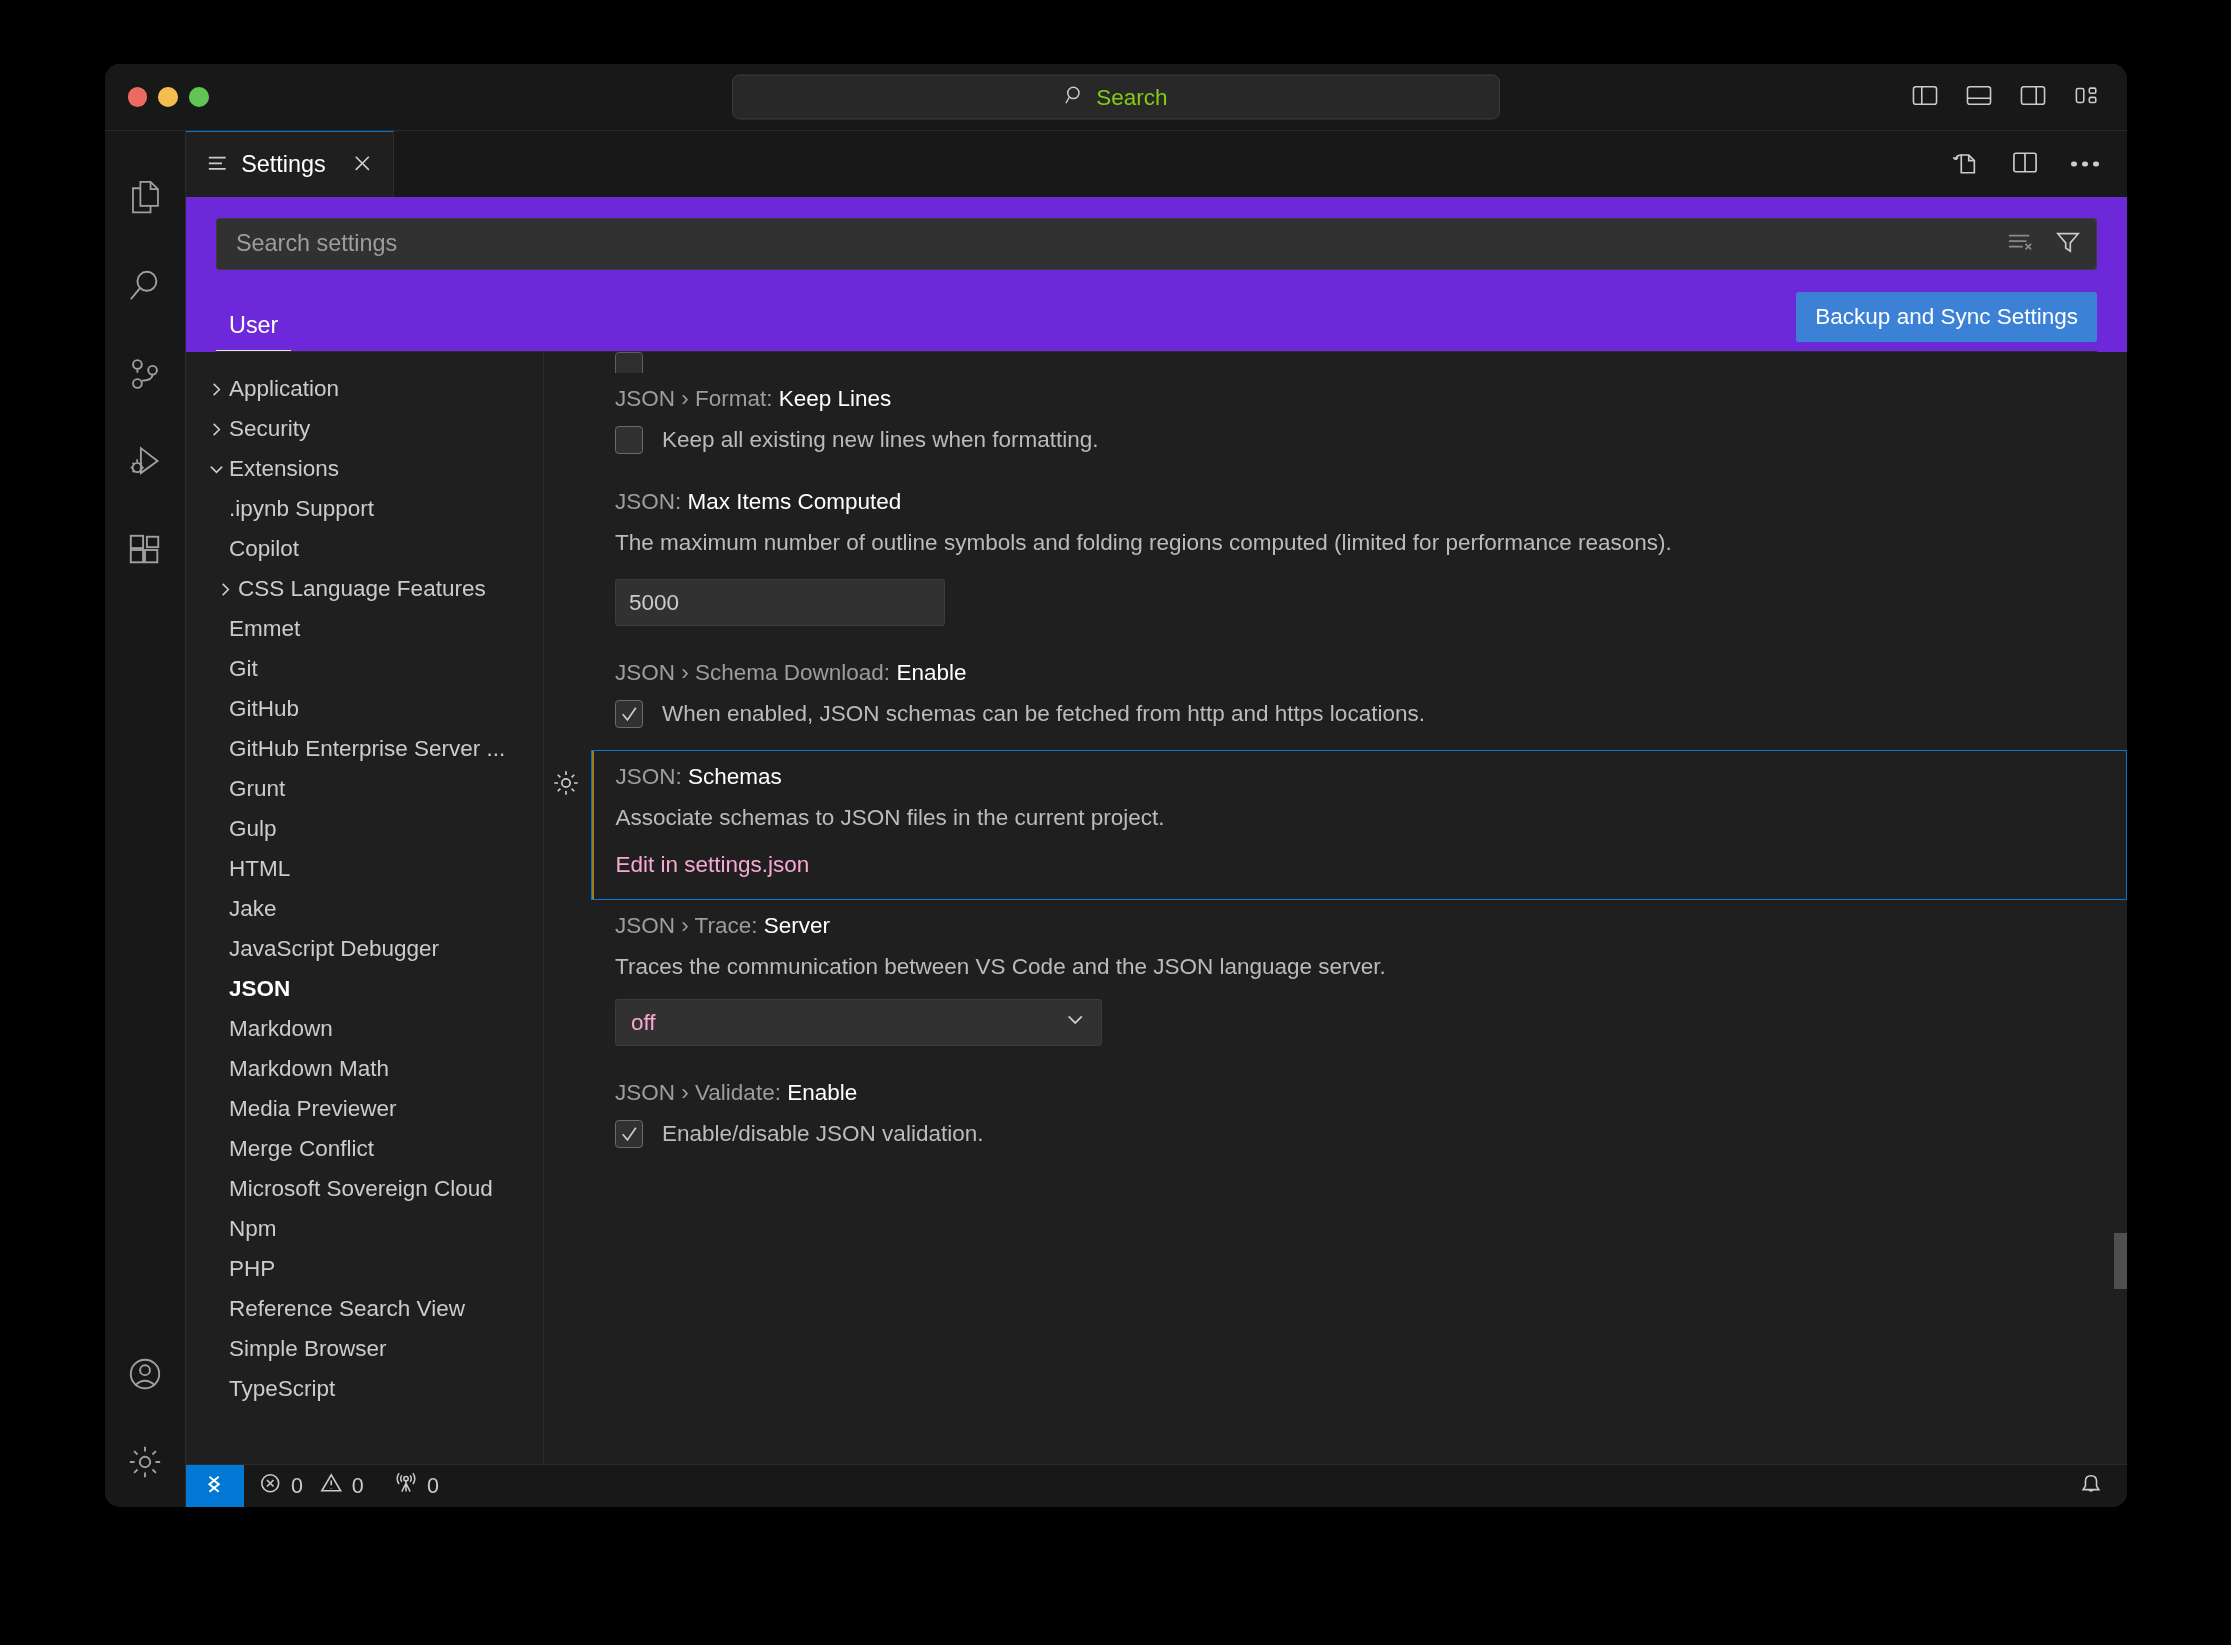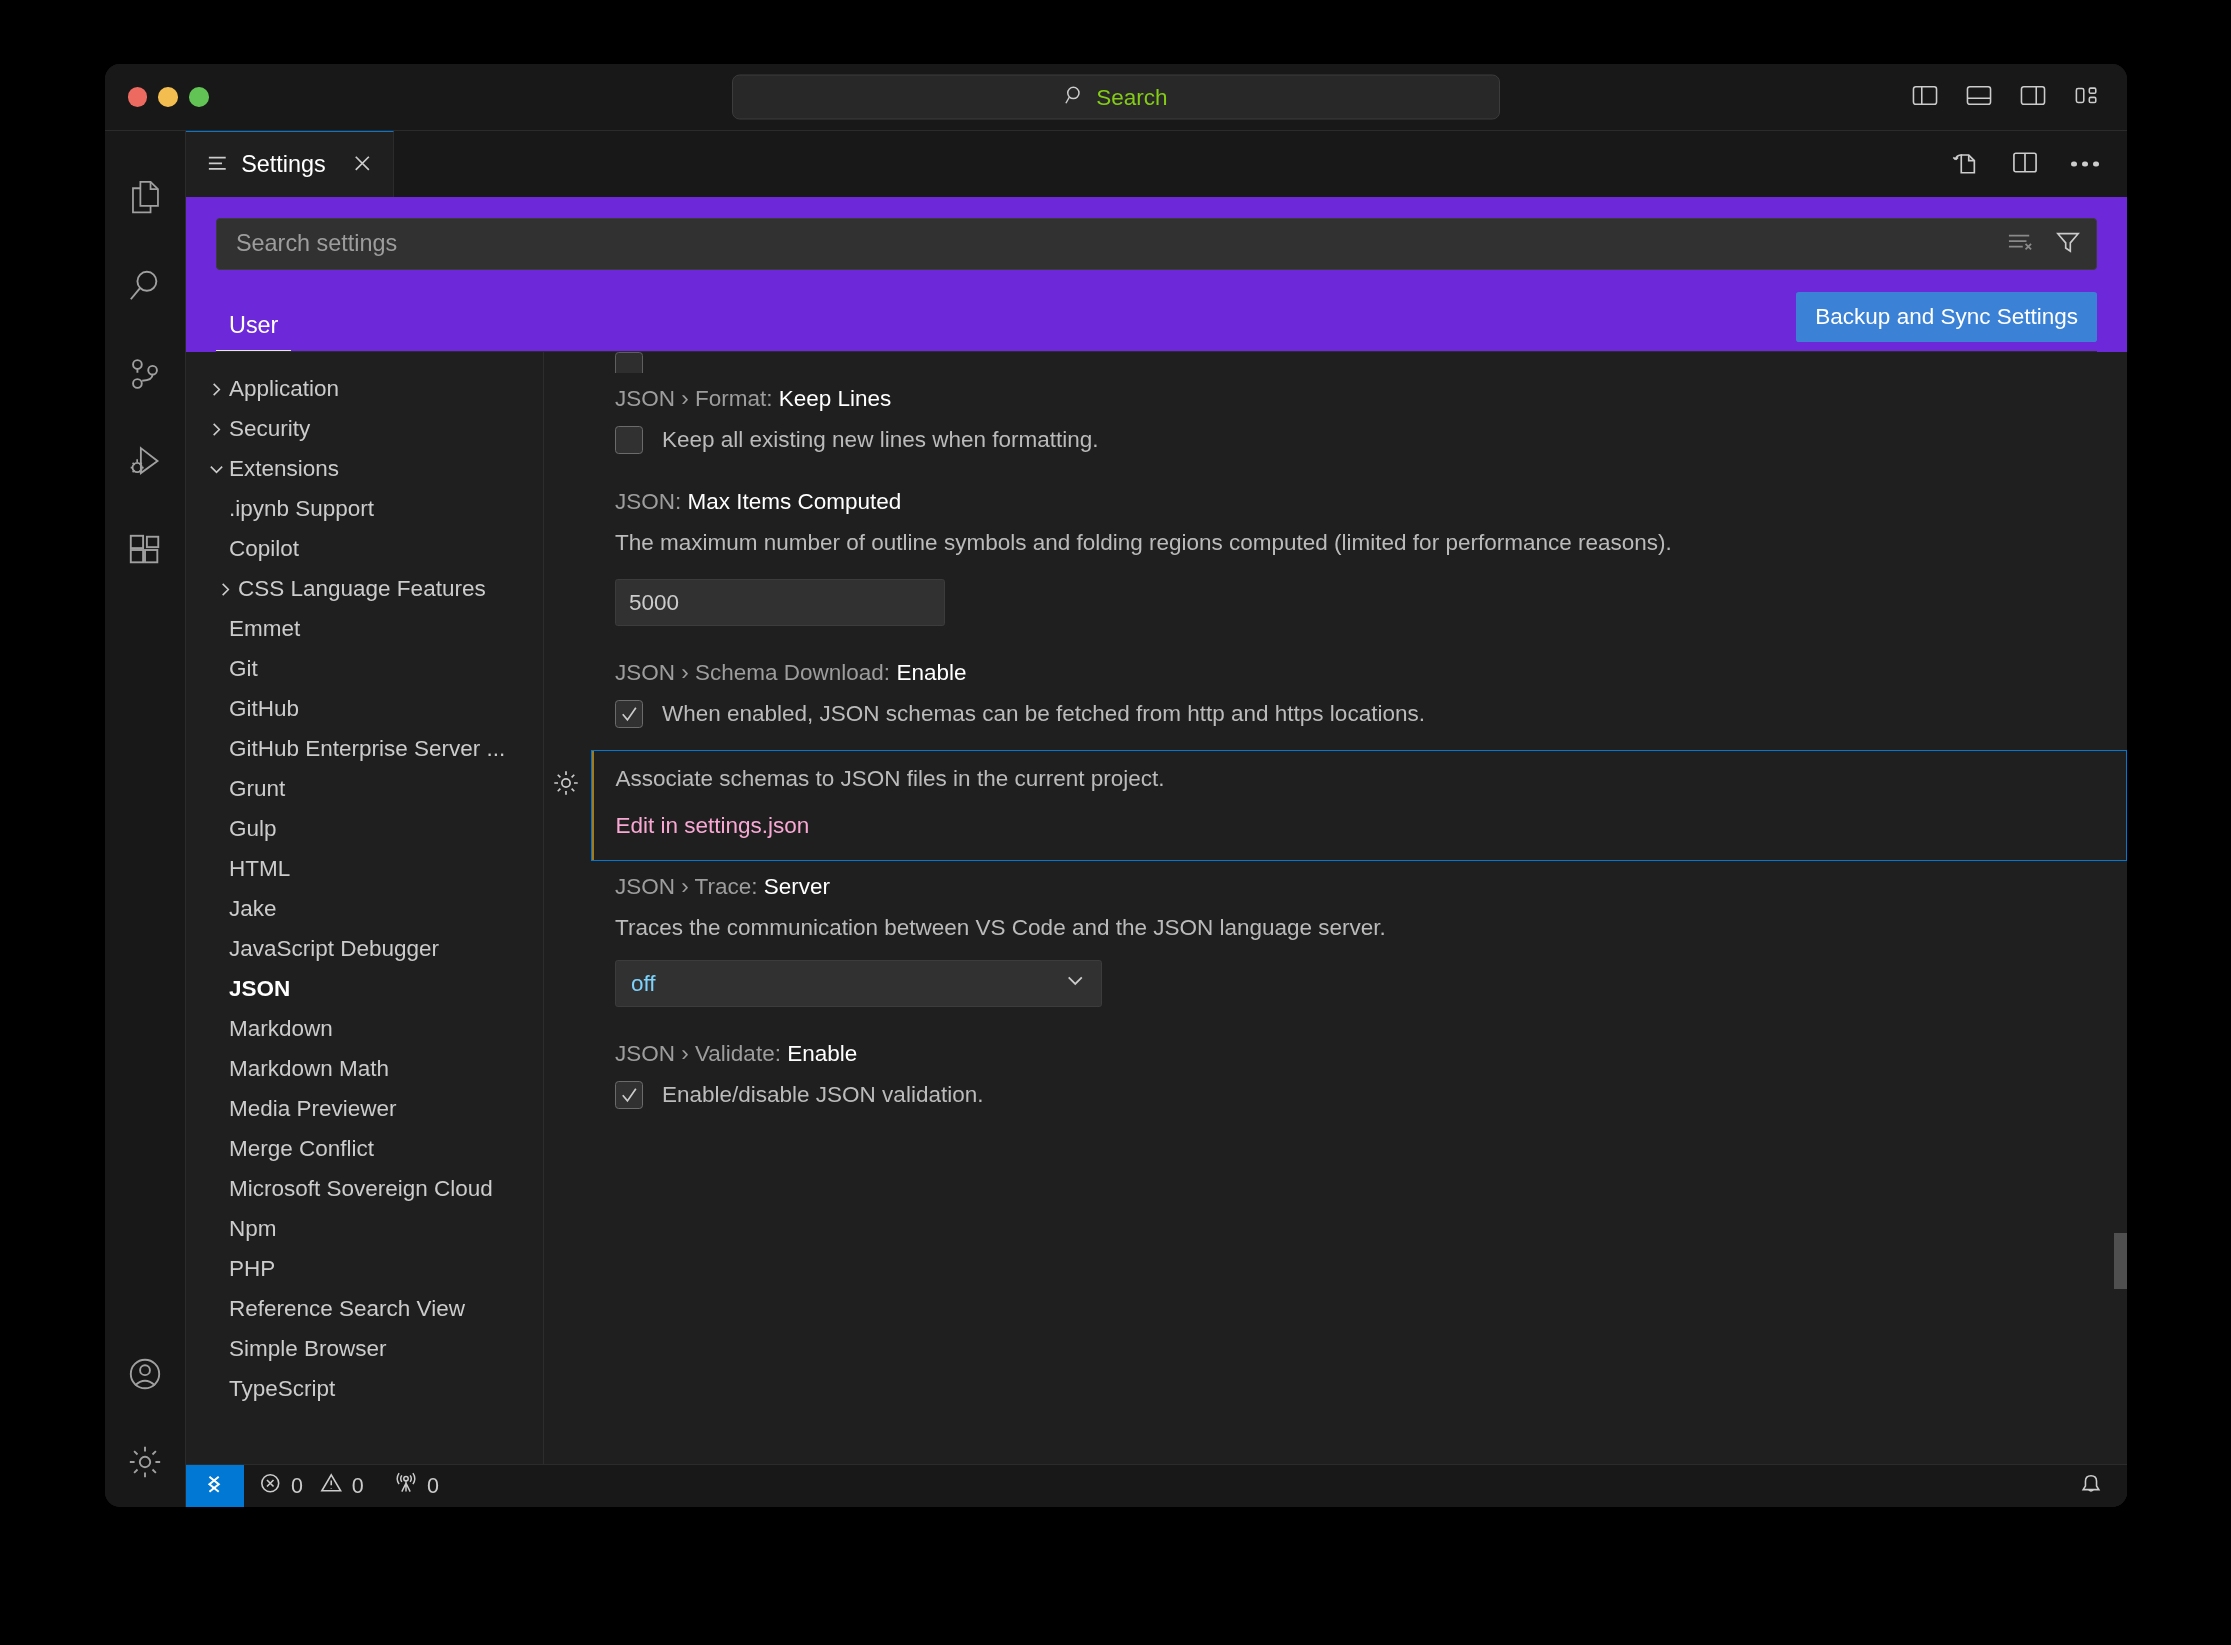--- a/index.html
+++ b/index.html
@@ -302,21 +302,21 @@
     margin-top: 17px;
     width: 487px;
     height: 47px;
     background: #313131;
     border: 0.9px solid #3c3c3c;
     border-radius: 2.8px;
     display: flex;
     align-items: center;
     justify-content: space-between;
     padding: 0 15px;
-    color: #7dd3fc;
+    color: #f9a8d4;
     font-size: 22.5px;
   }
 
   
   .setting.focused {
     border: 0.9px solid #0078d4;
     background: #1f1f1f;
   }
   .setting.focused .setting-inner {
     border-left: 2.8px solid #a07c20;
@@ -730,20 +730,23 @@
           </div>
 
           <div class="setting focused">
             <span class="gear-badge">
               <svg width="30" height="30" viewBox="0 0 32 32">
                   <circle cx="16" cy="16" r="4.4" stroke="#cccccc" stroke-width="1.8" fill="none"></circle>
                   <path d="M16 3.5 v4 M16 24.5 v4 M3.5 16 h4 M24.5 16 h4 M7.2 7.2 l2.8 2.8 M22 22 l2.8 2.8 M24.8 7.2 l-2.8 2.8 M10 22 l-2.8 2.8" stroke="#cccccc" stroke-width="1.8"></path>
                 </svg>
             </span>
             <div class="setting-inner">
+              <div class="setting-title">
+                <span>JSON: </span><b>Schemas</b>
+              </div>
               <div class="setting-desc">Associate schemas to JSON files in the current project.</div>
               <span class="link">Edit in settings.json</span>
             </div>
           </div>
 
           <div class="setting">
             <div class="setting-inner">
               <div class="setting-title">
                 <span>JSON › Trace: </span><b>Server</b>
               </div>

